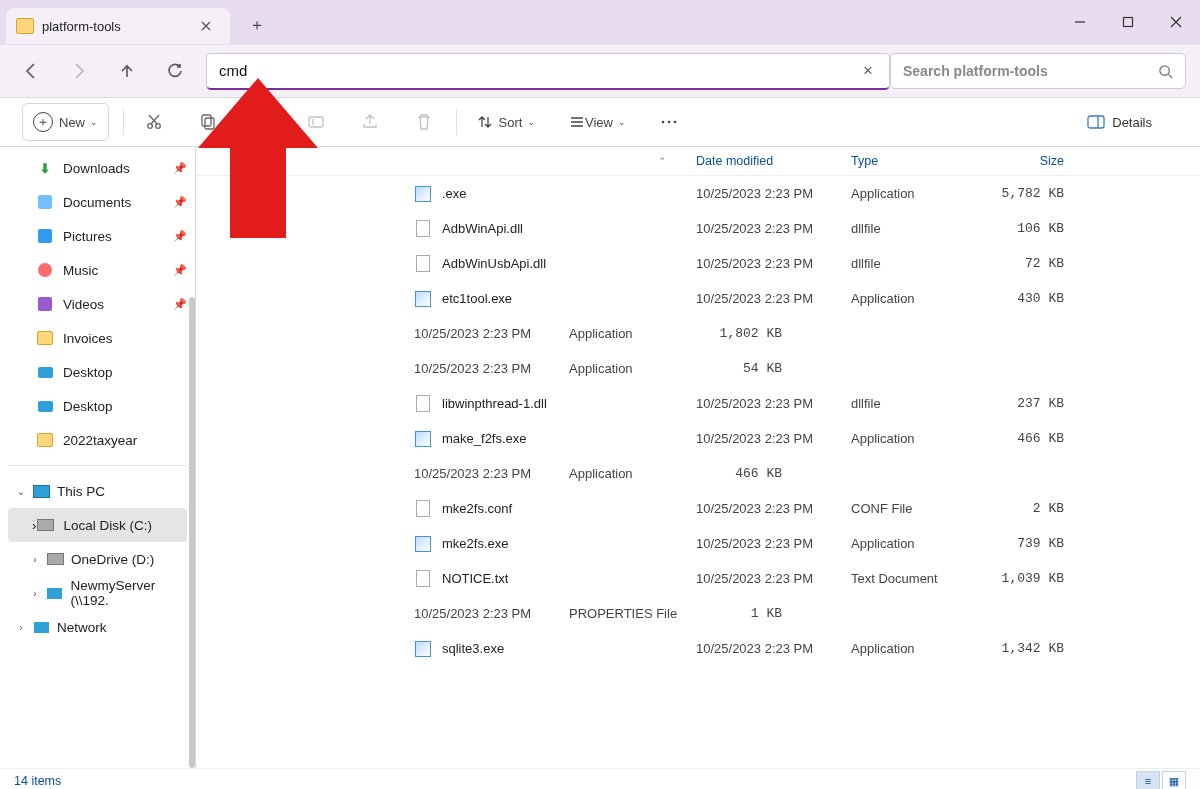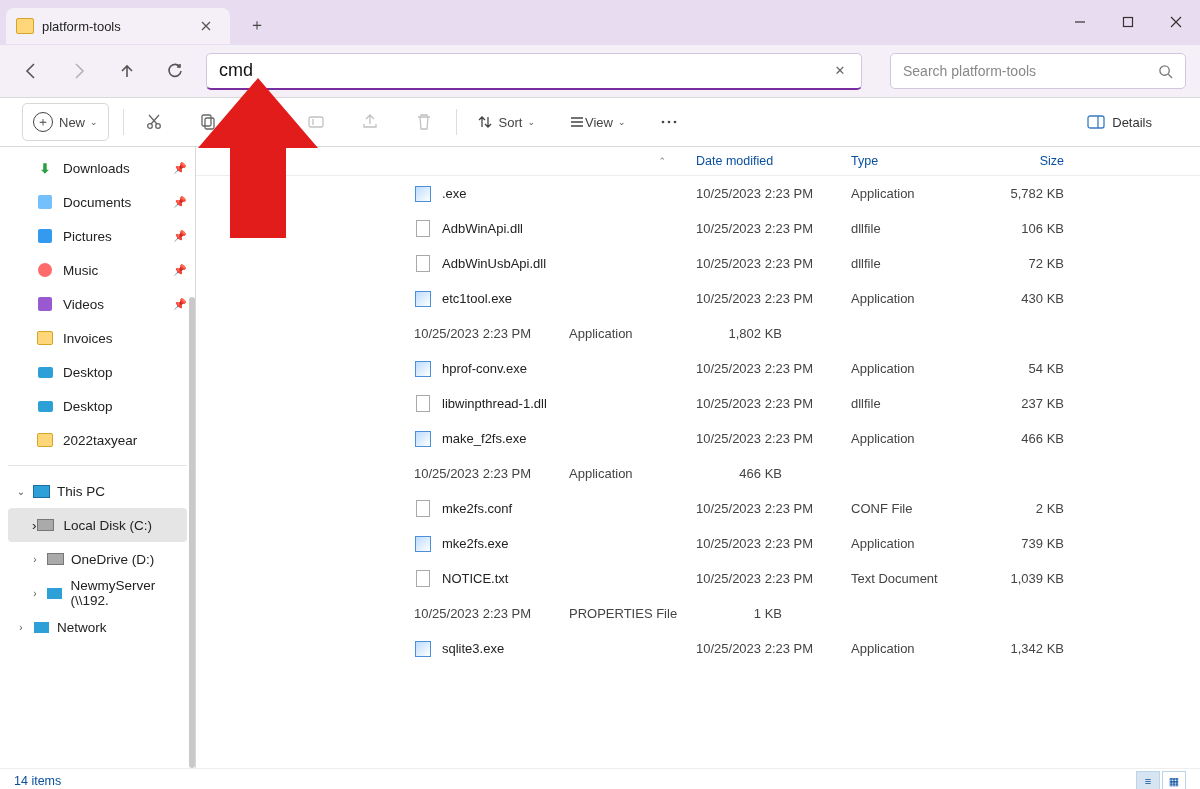--- a/index.html
+++ b/index.html
@@ -22,23 +22,23 @@
   .tab .fld{width:16px;height:14px;background:#ffd77a;border:1px solid #d6a427;border-radius:2px;margin-right:8px;}
   .tab .closebtn{margin-left:auto;width:20px;height:20px;display:flex;align-items:center;justify-content:center;border-radius:4px;}
   .newtab{width:30px;height:30px;display:flex;align-items:center;justify-content:center;margin-left:12px;margin-bottom:4px;color:#444;font-size:16px;}
   .wincontrols{margin-left:auto;display:flex;height:44px;}
   .wincontrols div{width:48px;display:flex;align-items:center;justify-content:center;color:#333;}
 
   
   .addressrow{height:52px;background:var(--tabcolor);display:flex;align-items:center;padding:0 14px;border-bottom:1px solid var(--border);}
   .navbtn{width:34px;height:34px;display:flex;align-items:center;justify-content:center;color:#555;margin-right:14px;}
   .addrbox{flex:1;height:34px;background:#fff;border:1px solid #d3c7de;border-radius:5px;display:flex;align-items:center;padding:0 10px;border-bottom:2px solid var(--purple);}
-  .addrbox input{flex:1;border:none;outline:none;font-size:18px;color:#111;}
+  .addrbox input{flex:1;border:none;outline:none;font-size:15px;color:#111;}
   .addrbox .clr{width:22px;text-align:center;color:#666;font-size:13px;}
-  .searchbox{width:270px;height:34px;background:#fff;border:1px solid #d3c7de;border-radius:5px;margin-left:28px;display:flex;align-items:center;padding:0 12px;color:#888;}
+  .searchbox{width:270px;height:34px;background:#fff;border:1px solid #d3c7de;border-radius:5px;margin-left:0;display:flex;align-items:center;padding:0 12px;color:#888;font-weight:bold;}
   .searchbox span{flex:1;font-size:14px;}
 
   
   .toolbar{height:48px;display:flex;align-items:center;padding:0 22px;border-bottom:1px solid var(--border);}
   .tbtn{display:flex;align-items:center;height:30px;padding:0 8px;color:#444;margin-right:18px;}
   .tbtn svg{display:block;}
   .newbtn{border:1px solid #d8d8d8;border-radius:5px;padding:3px 10px;}
   .newbtn .plus{width:18px;height:18px;border:1.5px solid #444;border-radius:50%;display:flex;align-items:center;justify-content:center;font-size:13px;margin-right:6px;}
   .divider{width:1px;height:26px;background:#ddd;margin:0 12px 0 -4px;}
   .caret{margin-left:5px;font-size:9px;color:#555;}
@@ -65,21 +65,21 @@
   .colhead .c-type{width:128px;}
   .colhead .c-size{width:85px;text-align:right;}
   .colhead .sortcaret{margin-left:auto;margin-right:30px;font-size:9px;color:#777;}
 
   .rows{flex:1;overflow:hidden;}
   .row{display:flex;height:35px;align-items:center;padding-left:218px;font-size:13px;}
   .row:nth-child(odd){background:#fff;}
   .row .r-name{width:282px;display:flex;align-items:center;}
   .row .r-date{width:155px;color:#444;}
   .row .r-type{width:128px;color:#444;}
-  .row .r-size{width:85px;text-align:right;color:#444;}
+  .row .r-size{width:85px;text-align:right;color:#444;font-family:Liberation Mono, monospace;}
   .fileico{width:18px;height:18px;margin-right:10px;display:flex;align-items:center;justify-content:center;}
 
   
   .status{height:24px;display:flex;align-items:center;padding:0 14px;font-size:12.5px;color:var(--blue);border-top:1px solid #eee;}
   .viewbtns{margin-left:auto;display:flex;gap:2px;}
   .viewbtns div{width:22px;height:18px;border:1px solid #bcd4ea;display:flex;align-items:center;justify-content:center;font-size:11px;}
   .viewbtns .active{background:#d7e5f3;}
 
   
   .bigarrow{position:absolute;left:198px;top:78px;pointer-events:none;}
@@ -394,26 +394,20 @@
           <div class="r-date">10/25/2023 2:23 PM</div>
           <div class="r-type">Application</div>
           <div class="r-size">430 KB</div>
         </div>
         <div class="row">
           <div class="r-date">10/25/2023 2:23 PM</div>
           <div class="r-type">Application</div>
           <div class="r-size">1,802 KB</div>
         </div>
         <div class="row">
-          <div class="r-name">
-            <span class="fileico">
-              <span class="exe"></span>
-            </span>
-            <span>hprof-conv.exe</span>
-          </div>
           <div class="r-date">10/25/2023 2:23 PM</div>
           <div class="r-type">Application</div>
           <div class="r-size">54 KB</div>
         </div>
         <div class="row">
           <div class="r-name">
             <span class="fileico">
               <span class="txt"></span>
             </span>
             <span>libwinpthread-1.dll</span>

